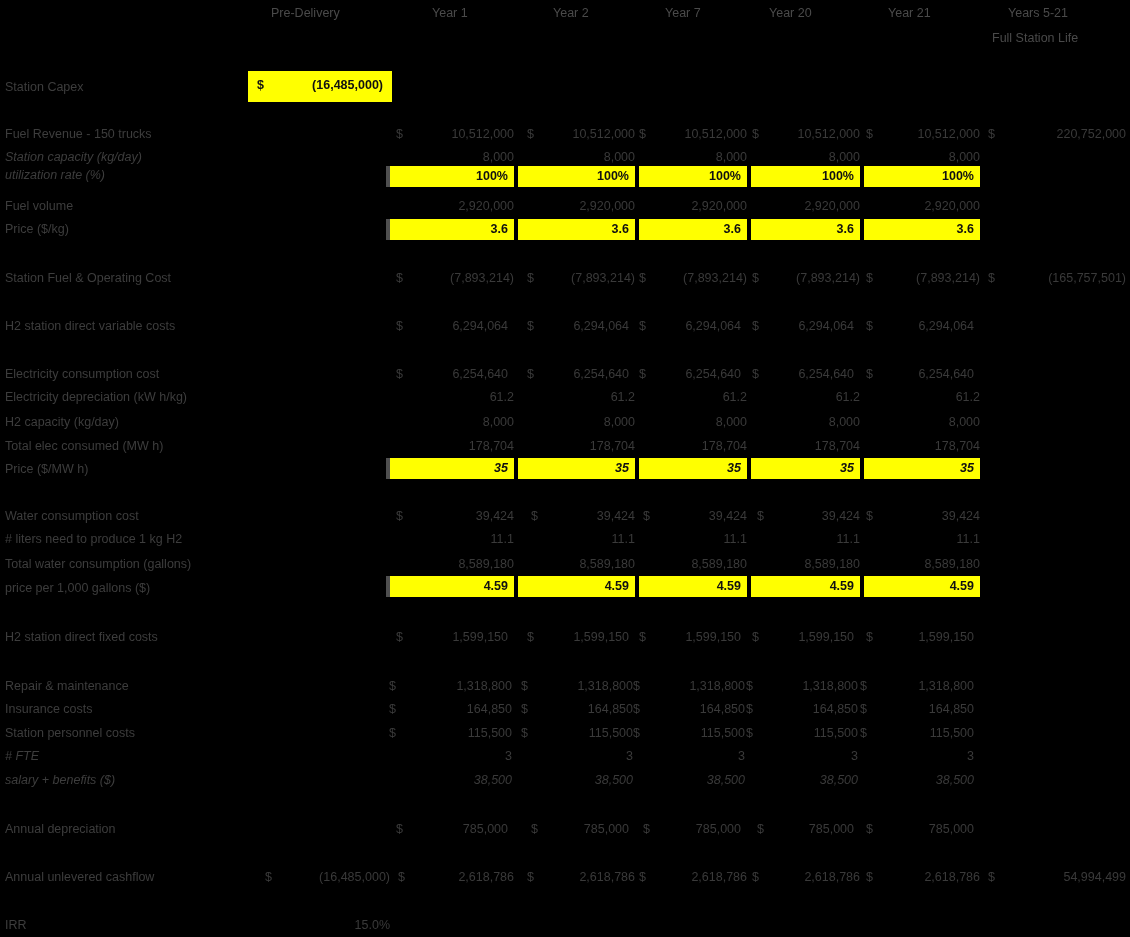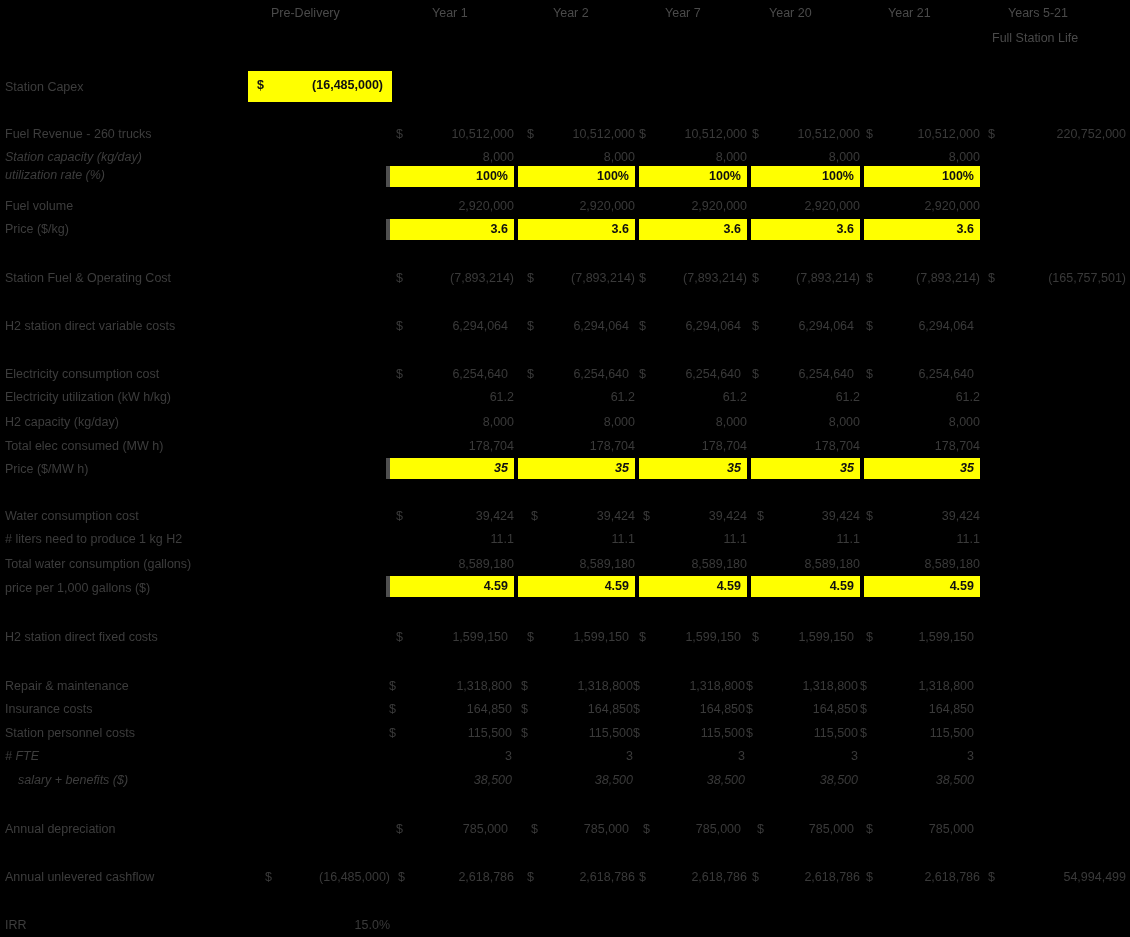--- a/index.html
+++ b/index.html
@@ -42,21 +42,21 @@
   <div class="c hdr" style="left:888px;top:6px;">Year 21</div>
   <div class="c hdr" style="left:1008px;top:6px;">Years 5-21</div>
   <div class="c hdr" style="left:992px;top:31px;">Full Station Life</div>
 
   <div class="c grp" style="left:5px;top:80px;">Station Capex</div>
   <div class="capexbox" style="left:248px;top:71px;width:144px;height:31px;">
     <span class="d">$</span>
     <span class="v">(16,485,000)</span>
   </div>
 
-  <div class="c grp" style="left:5px;top:127px;">Fuel Revenue - 260 trucks</div>
+  <div class="c grp" style="left:5px;top:127px;">Fuel Revenue - 150 trucks</div>
   <div class="c dollar" style="left:396px;top:127px;">$</div>
   <div class="c num" style="left:404px;top:127px;width:110px;">10,512,000</div>
   <div class="c dollar" style="left:527px;top:127px;">$</div>
   <div class="c num" style="left:525px;top:127px;width:110px;">10,512,000</div>
   <div class="c dollar" style="left:639px;top:127px;">$</div>
   <div class="c num" style="left:637px;top:127px;width:110px;">10,512,000</div>
   <div class="c dollar" style="left:752px;top:127px;">$</div>
   <div class="c num" style="left:750px;top:127px;width:110px;">10,512,000</div>
   <div class="c dollar" style="left:866px;top:127px;">$</div>
   <div class="c num" style="left:870px;top:127px;width:110px;">10,512,000</div>
@@ -124,21 +124,21 @@
   <div class="c num" style="left:404px;top:367px;width:104px;">6,254,640</div>
   <div class="c dollar" style="left:527px;top:367px;">$</div>
   <div class="c num" style="left:525px;top:367px;width:104px;">6,254,640</div>
   <div class="c dollar" style="left:639px;top:367px;">$</div>
   <div class="c num" style="left:637px;top:367px;width:104px;">6,254,640</div>
   <div class="c dollar" style="left:752px;top:367px;">$</div>
   <div class="c num" style="left:750px;top:367px;width:104px;">6,254,640</div>
   <div class="c dollar" style="left:866px;top:367px;">$</div>
   <div class="c num" style="left:870px;top:367px;width:104px;">6,254,640</div>
 
-  <div class="c lbl" style="left:5px;top:390px;">Electricity utilization (kW h/kg)</div>
+  <div class="c lbl" style="left:5px;top:390px;">Electricity depreciation (kW h/kg)</div>
   <div class="c num" style="left:404px;top:390px;width:110px;">61.2</div>
   <div class="c num" style="left:525px;top:390px;width:110px;">61.2</div>
   <div class="c num" style="left:637px;top:390px;width:110px;">61.2</div>
   <div class="c num" style="left:750px;top:390px;width:110px;">61.2</div>
   <div class="c num" style="left:870px;top:390px;width:110px;">61.2</div>
 
   <div class="c lbl" style="left:5px;top:415px;">H2 capacity (kg/day)</div>
   <div class="c num" style="left:404px;top:415px;width:110px;">8,000</div>
   <div class="c num" style="left:525px;top:415px;width:110px;">8,000</div>
   <div class="c num" style="left:637px;top:415px;width:110px;">8,000</div>
@@ -242,21 +242,21 @@
   <div class="c dollar" style="left:860px;top:726px;">$</div>
   <div class="c num" style="left:866px;top:726px;width:108px;">115,500</div>
 
   <div class="c lbl ital" style="left:5px;top:749px;"># FTE</div>
   <div class="c num" style="left:404px;top:749px;width:108px;">3</div>
   <div class="c num" style="left:525px;top:749px;width:108px;">3</div>
   <div class="c num" style="left:637px;top:749px;width:108px;">3</div>
   <div class="c num" style="left:750px;top:749px;width:108px;">3</div>
   <div class="c num" style="left:866px;top:749px;width:108px;">3</div>
 
-  <div class="c lbl ital" style="left:5px;top:773px;margin-left:13px;">salary + benefits ($)</div>
+  <div class="c lbl ital" style="left:5px;top:773px;">salary + benefits ($)</div>
   <div class="c num ital" style="left:404px;top:773px;width:108px;">38,500</div>
   <div class="c num ital" style="left:525px;top:773px;width:108px;">38,500</div>
   <div class="c num ital" style="left:637px;top:773px;width:108px;">38,500</div>
   <div class="c num ital" style="left:750px;top:773px;width:108px;">38,500</div>
   <div class="c num ital" style="left:866px;top:773px;width:108px;">38,500</div>
 
   <div class="c grp" style="left:5px;top:822px;">Annual depreciation</div>
   <div class="c dollar" style="left:396px;top:822px;">$</div>
   <div class="c num" style="left:404px;top:822px;width:104px;">785,000</div>
   <div class="c dollar" style="left:531px;top:822px;">$</div>

